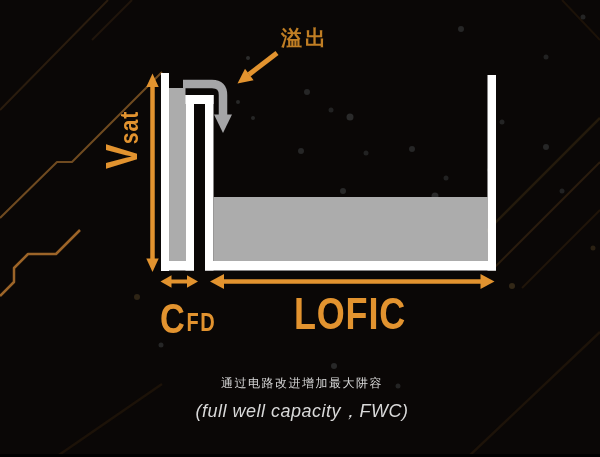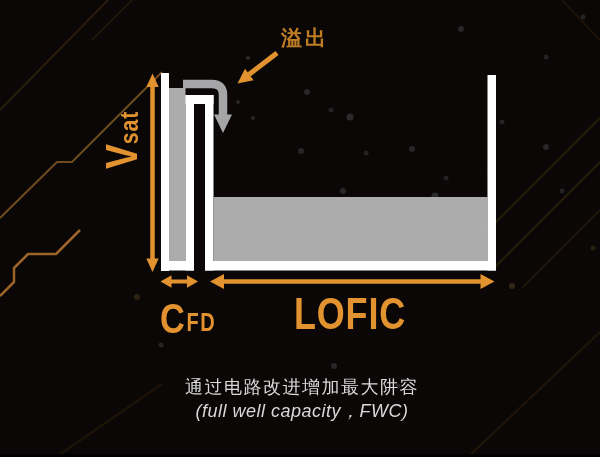--- a/index.html
+++ b/index.html
@@ -25,21 +25,21 @@
   }
   .vsat-label .base{font-size:44px;}
   .vsat-label .sub{font-size:25px;position:relative;top:7px;letter-spacing:1px;}
   .cfd-label{left:160px;top:297px;transform:scaleX(0.8);transform-origin:0 0;white-space:nowrap;}
   .cfd-label .base{font-size:43px;}
   .cfd-label .sub{font-size:25px;position:relative;top:-2px;margin-left:2px;letter-spacing:2px;}
   .lofic-label{left:280px;top:291px;width:140px;text-align:center;font-size:45px;
     transform:scaleX(0.8);transform-origin:center top;letter-spacing:1px;}
   .caption{position:absolute;left:72px;top:375px;width:460px;text-align:center;
     color:var(--caption-gray,#d9d9d9);}
-  .caption .cap1{font-size:18px;letter-spacing:1.5px;font-family:Liberation Mono, monospace;}
+  .caption .cap1{font-size:12px;letter-spacing:1.5px;margin-bottom:7px;font-family:Liberation Mono, monospace;}
   .caption .cap2{font-size:18px;font-style:italic;letter-spacing:0.5px;}
 </style>
 </head>
 <body>
 
 <div class="stage" style="--background: #0A0706; --accent-orange: #E2932F; --dim-orange: #C07E24; --wall-white: #FFFFFF; --fill-gray: #ACACAC; --arrow-gray: #A5A5A7; --caption-gray: #D9D9D9; --trace-bright: #9C6428; --trace-mid: #6F4A20; --trace-dark: #2A1C0E; --trace-faint: #1C1208;">
 
   <svg width="600" height="457" viewBox="0 0 600 457">
     <g fill="none" stroke-linejoin="round">
       <line x1="108" y1="0" x2="0" y2="110" stroke="#2a1c0e" stroke-width="2"></line>

